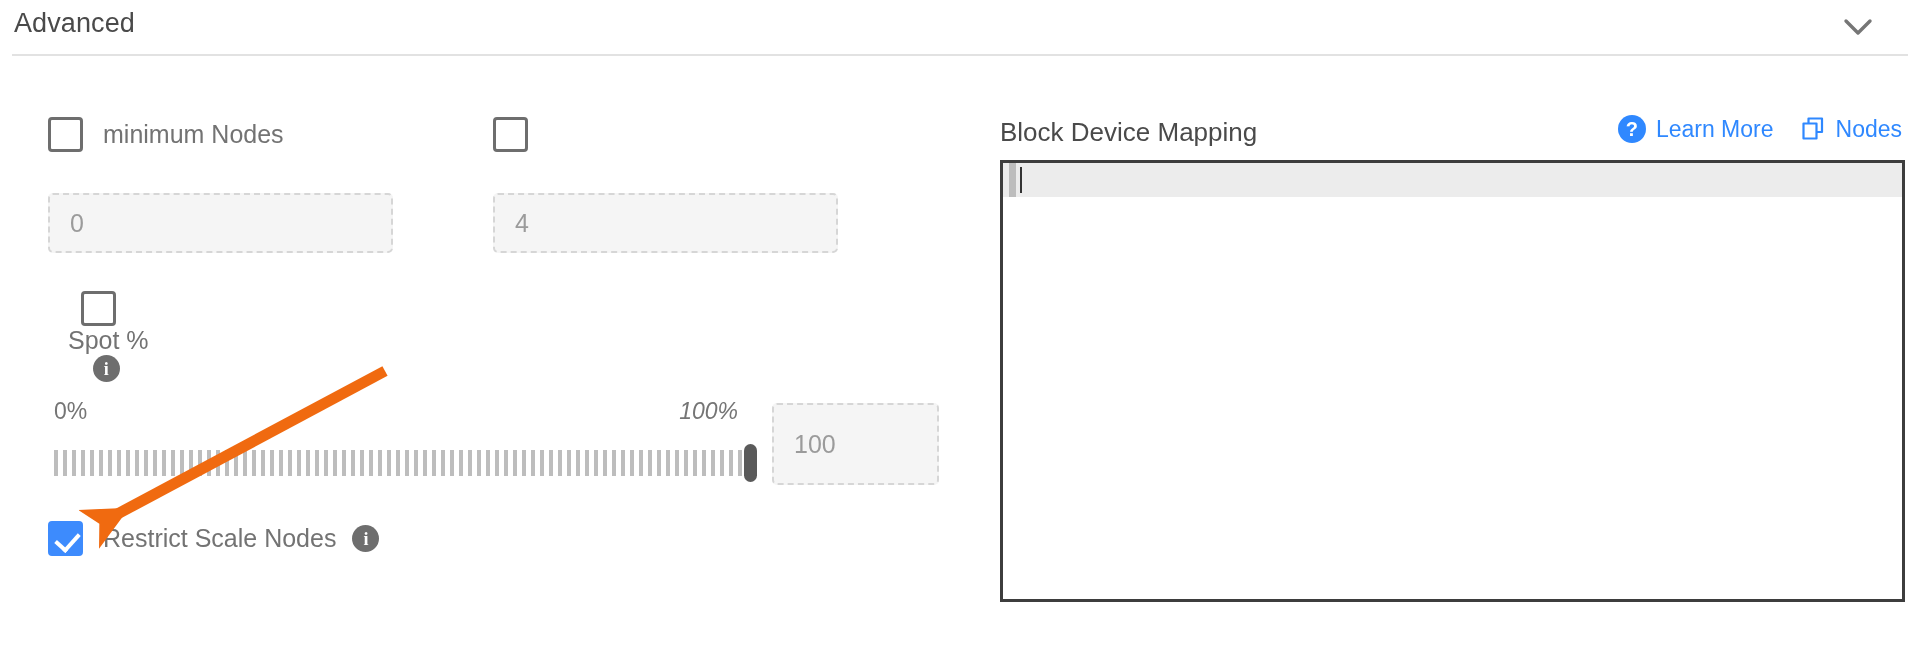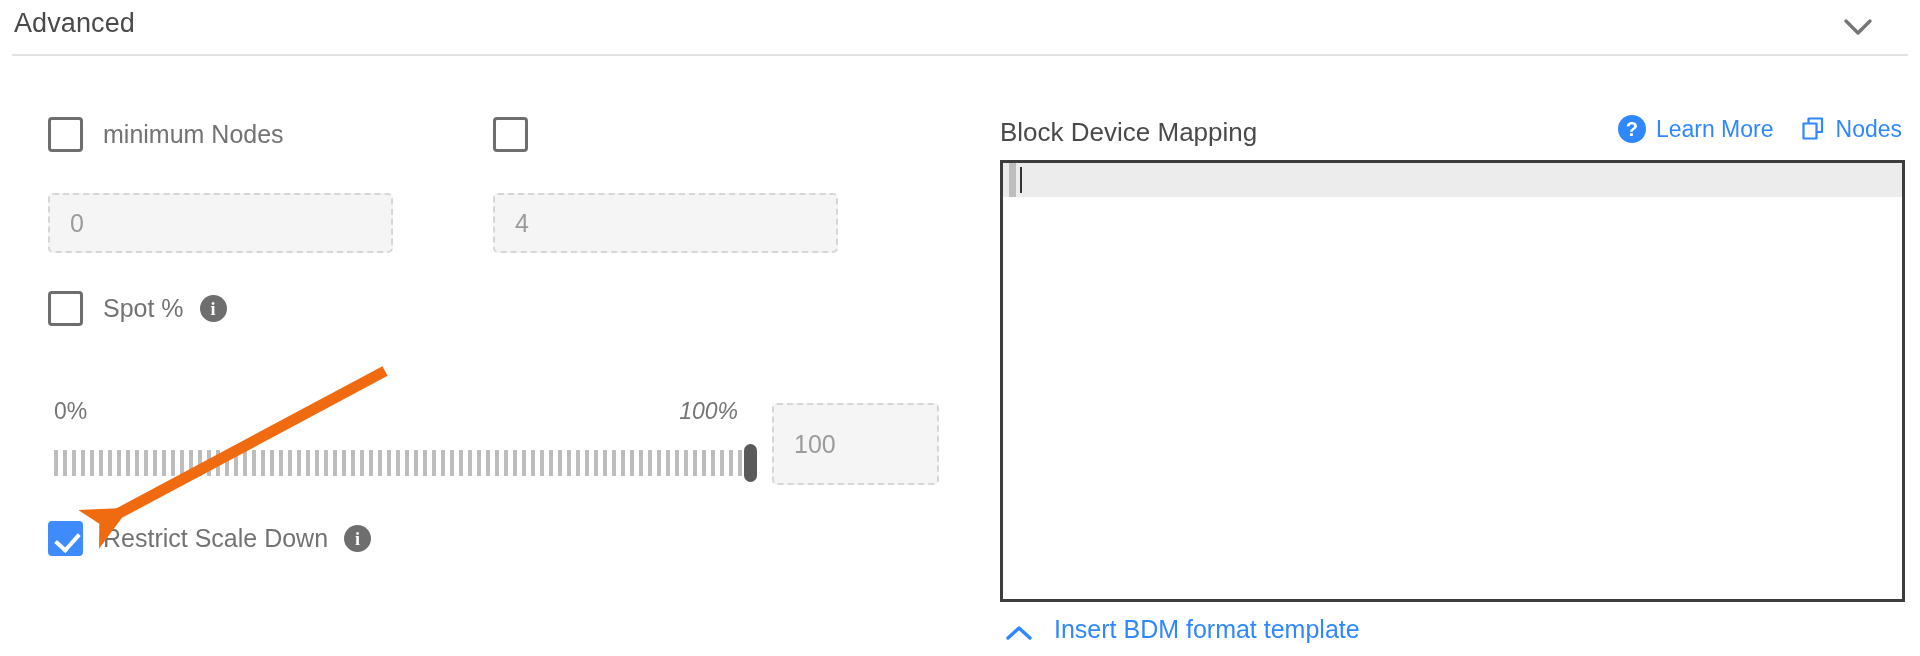--- a/index.html
+++ b/index.html
@@ -257,41 +257,41 @@
     </div>
 
     <div class="cb-row" style="left:493px; top:62px;">
       <div class="cb-box"></div>
     </div>
 
     <input class="num-input" style="left: 48px; top: 138px; width: 345px;" placeholder="0">
 
     <input class="num-input" style="left: 493px; top: 138px; width: 345px;" placeholder="4">
 
-    <div class="cb-row" style="left:48px; top:236px;">
+    <div class="cb-row" style="left:48px; top:236px;flex-direction:column;">
       <div class="cb-box"></div>
       <div class="cb-label">Spot %</div>
       <div class="info-icon">i</div>
     </div>
 
     <div class="slider-wrap">
       <div class="slider-minmax">
         <span class="slider-min">0%</span>
         <span class="slider-max">100%</span>
       </div>
       <div class="slider-track">
         <div class="slider-thumb" id="slider-thumb" style="left: 690px;"></div>
       </div>
     </div>
 
     <input class="num-input" style="left: 772px; top: 348px; width: 167px; height: 82px;" placeholder="100">
 
     <div class="cb-row" style="left:48px; top:466px;">
       <div class="cb-box checked"></div>
-      <div class="cb-label">Restrict Scale Down</div>
+      <div class="cb-label">Restrict Scale Nodes</div>
       <div class="info-icon">i</div>
     </div>
   </div>
 
   <div class="right-col">
 
     <div class="bdm-title">Block Device Mapping</div>
 
     <div class="bdm-actions">
       <div class="action-link">
@@ -309,28 +309,20 @@
       </div>
     </div>
 
     <div class="code-editor">
       <div class="code-active-line"></div>
       <div class="code-gutter"></div>
       <div class="code-caret"></div>
       <div style="position:absolute; left:26px; top:2px; font-family:'Liberation Mono', monospace; font-size:19px; color:#333;"></div>
     </div>
 
-    <div class="bdm-footer">
-      <span class="up-chevron">
-        <svg width="30" height="20" viewBox="0 0 30 20">
-          <path d="M4 15 L15 5 L26 15" fill="none" stroke="#2f88ff" stroke-width="3.4" stroke-linecap="round" stroke-linejoin="round"></path>
-        </svg>
-      </span>
-      <span>Insert BDM format template</span>
-    </div>
   </div>
 
   <svg class="annotation-arrow" viewBox="0 0 1920 656">
     <defs>
       <marker id="arrowhead" markerWidth="4.2" markerHeight="4.2" refX="2.0" refY="2.1" orient="auto">
         <path d="M4.2,0.1 L0,2.1 L4.2,4.1 L3.1,2.1 Z" fill="#f06a10"></path>
       </marker>
     </defs>
     <line x1="385" y1="371" x2="110" y2="518" stroke="#f06a10" stroke-width="11" marker-end="url(#arrowhead)"></line>
   </svg>

